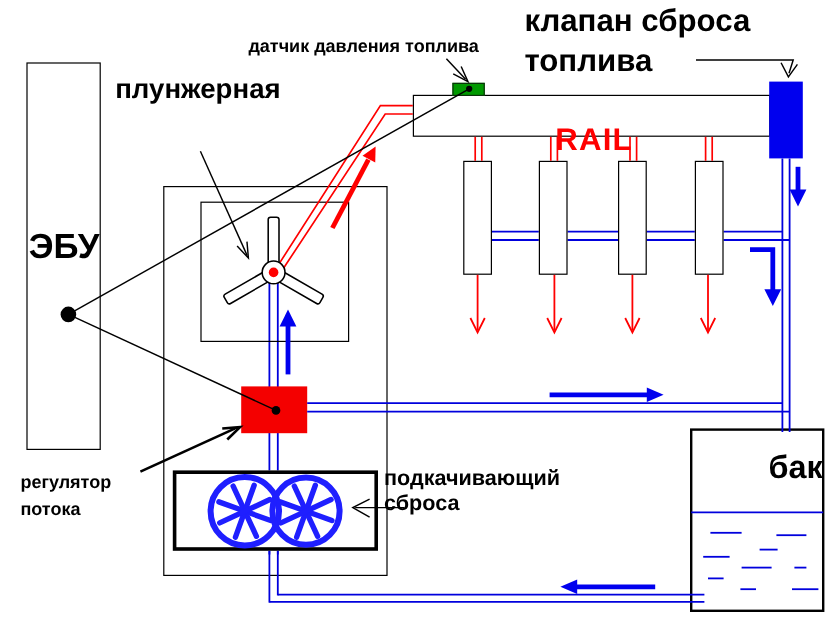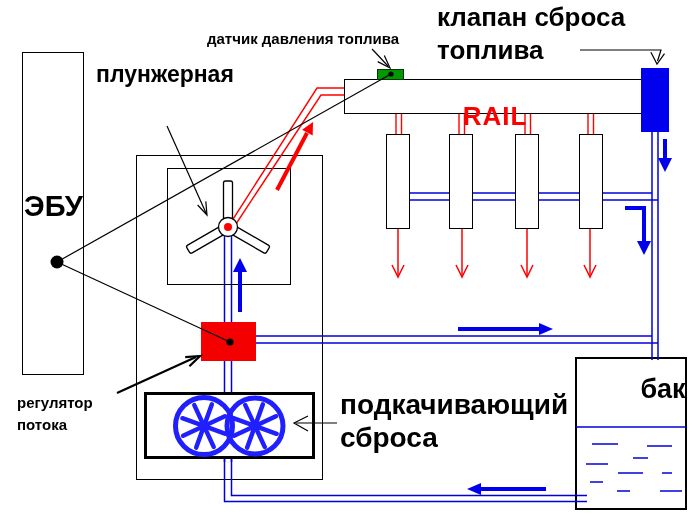--- a/index.html
+++ b/index.html
@@ -23,21 +23,21 @@
   .regulator-box{left:201px;top:322px;width:55px;height:39px;background:#f40000;}
   .feedpump-box{left:144px;top:392px;width:171px;height:67px;border:3px solid #000;background:#fff;}
   .tank-box{left:575px;top:357px;width:112px;height:153px;border:2px solid #000;background:#fff;}
   .tank-label{left:575px;top:374px;width:112px;text-align:center;font-size:27px;margin-left:32px;}
   
   .lbl{white-space:nowrap;}
   .lbl-klapan{left:437px;top:1px;font-size:26px;line-height:1.25;}
   .lbl-datchik{left:207px;top:30px;font-size:15px;font-weight:bold;}
   .lbl-plunzher{left:96px;top:60px;font-size:23px;line-height:1.3;}
   .lbl-regulator{left:17px;top:392px;font-size:15px;line-height:1.47;}
-  .lbl-podkach{left:340px;top:388px;font-size:28px;line-height:1.18;}
+  .lbl-podkach{left:320px;top:388px;font-size:18px;line-height:1.18;}
   .z1{z-index:1;} .z2{z-index:2;} .z3{z-index:3;} .z4{z-index:4;font-weight:bold;}
 </style>
 </head>
 <body>
 
 <div id="canvas">
 
   <svg class="z1" width="700" height="525" viewBox="0 0 700 525">
     <g stroke="#0000dd" stroke-width="1.5" fill="none">
       <line x1="388" y1="193" x2="652" y2="193"></line>

